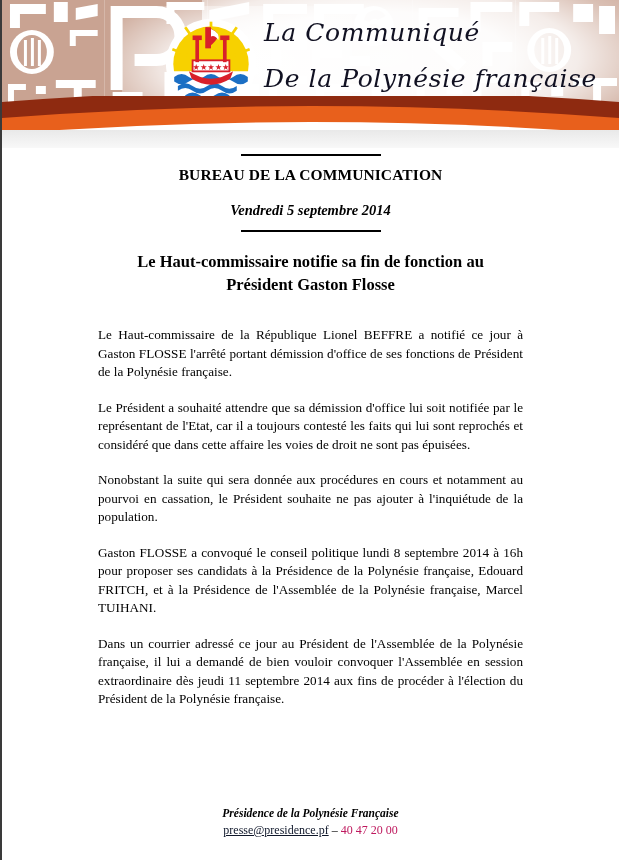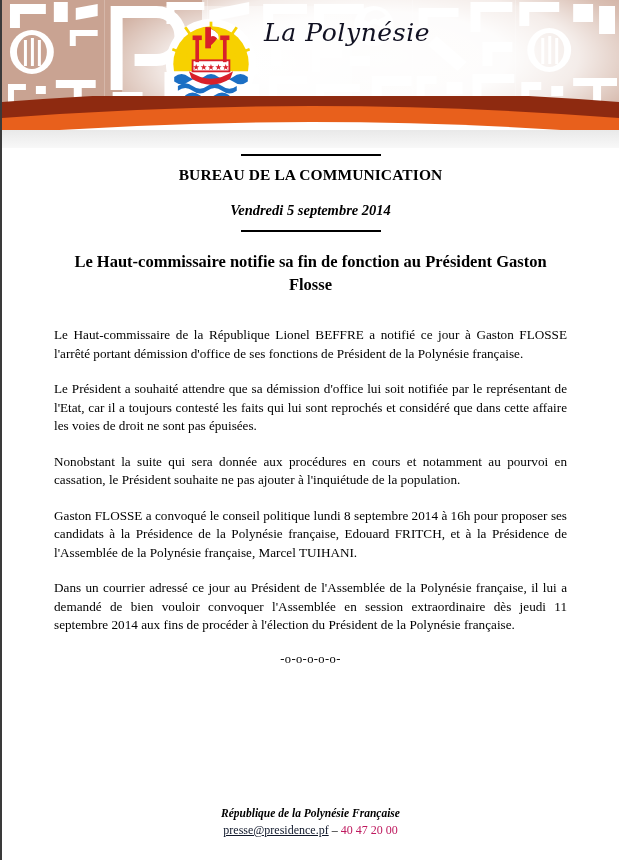--- a/index.html
+++ b/index.html
@@ -115,21 +115,21 @@
     left: 0;
     top: 130px;
     width: 100%;
     height: 26px;
     background: linear-gradient(to bottom, #e9e9e9 0%, #ffffff 100%);
   }
 
   
   .content {
     position: relative;
-    padding: 0 52px;
+    padding: 0 96px;
     box-sizing: border-box;
   }
 
   .rule {
     width: 140px;
     height: 2px;
     background: #000000;
     margin: 0 auto;
   }
   .rule.top { margin-top: 6px; }
@@ -359,21 +359,22 @@
         <rect x="30" y="19" width="10" height="5" fill="#d8202a"></rect>
         <rect x="60" y="19" width="10" height="5" fill="#d8202a"></rect>
 
         <path d="M44,10 q12,2 14,10 q-6,10 -14,13 z" fill="#d8202a"></path>
         <path d="M44,10 h6 v23 h-6 z" fill="#d8202a"></path>
         <path d="M50,12 q10,4 8,12 q-4,-6 -8,-4 z" fill="#ffffff"></path>
       </svg>
     </div>
 
     <div class="script">
-      <div class="l1">La Polynésie</div>
+      <div class="l1">La Communiqué</div>
+      <div class="l2">De la Polynésie française</div>
     </div>
 
     <div class="arcs">
       <svg viewBox="0 0 619 52" preserveAspectRatio="none" xmlns="http://www.w3.org/2000/svg">
         <path d="M0,6 Q310,-18 619,6 L619,24 Q310,0 0,24 Z" fill="#8e2a10"></path>
         <path d="M0,22 Q310,-2 619,22 L619,40 Q310,16 0,40 Z" fill="#e8601c"></path>
         <path d="M0,38 Q310,14 619,38 L619,52 L0,52 Z" fill="#ffffff"></path>
       </svg>
     </div>
     <div class="headshade"></div>
@@ -394,23 +395,22 @@
     <h1 class="headline">Le Haut-commissaire notifie sa fin de fonction au Président Gaston Flosse</h1>
 
     <div class="paras">
       <p class="para">Le Haut-commissaire de la République Lionel BEFFRE a notifié ce jour à Gaston FLOSSE l'arrêté portant démission d'office de ses fonctions de Président de la Polynésie française.</p>
       <p class="para">Le Président a souhaité attendre que sa démission d'office lui soit notifiée par le représentant de l'Etat, car il a toujours contesté les faits qui lui sont reprochés et considéré que dans cette affaire les voies de droit ne sont pas épuisées.</p>
       <p class="para">Nonobstant la suite qui sera donnée aux procédures en cours et notamment au pourvoi en cassation, le Président souhaite ne pas ajouter à l'inquiétude de la population.</p>
       <p class="para">Gaston FLOSSE a convoqué le conseil politique lundi 8 septembre 2014 à 16h pour proposer ses candidats à la Présidence de la Polynésie française, Edouard FRITCH, et à la Présidence de l'Assemblée de la Polynésie française, Marcel TUIHANI.</p>
       <p class="para">Dans un courrier adressé ce jour au Président de l'Assemblée de la Polynésie française, il lui a demandé de bien vouloir convoquer l'Assemblée en session extraordinaire dès jeudi 11 septembre 2014 aux fins de procéder à l'élection du Président de la Polynésie française.</p>
     </div>
 
-    <div class="sep">-o-o-o-o-o-</div>
   </div>
 
   <div class="footer">
-    <div class="fline">République de la Polynésie Française</div>
+    <div class="fline">Présidence de la Polynésie Française</div>
     <div class="contact">
       <a class="mail" href="#">presse@presidence.pf</a><span> – </span><span class="tel">40 47 20 00</span>
     </div>
   </div>
 
 </div>
 
 </body></html>

